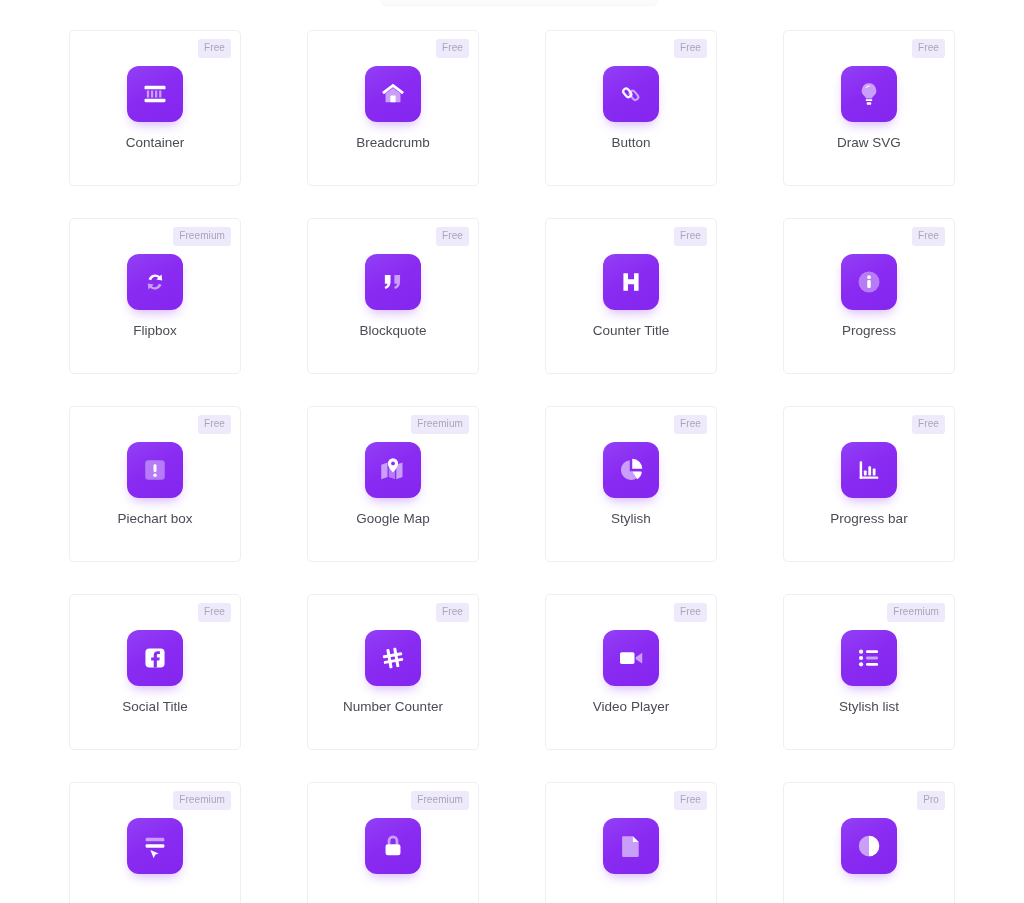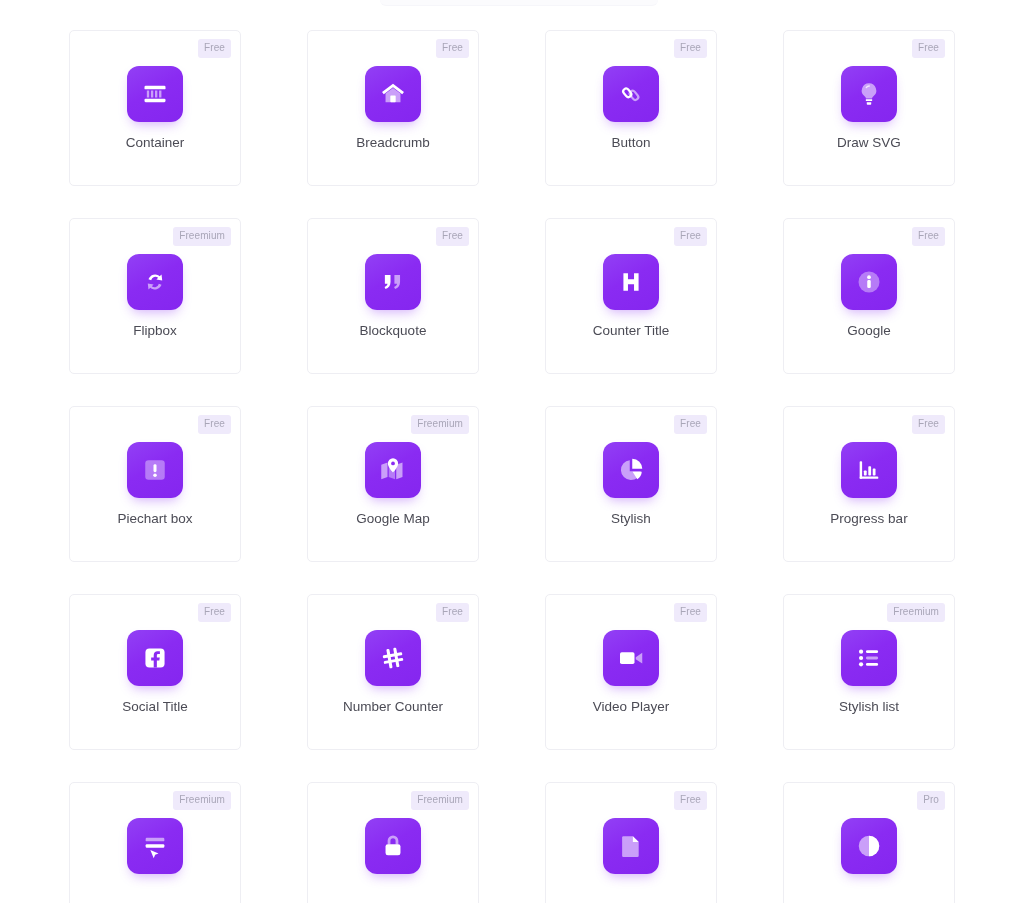--- a/index.html
+++ b/index.html
@@ -181,21 +181,21 @@
 
     <div class="card">
       <span class="badge">Free</span>
       <span class="icon-tile">
         <svg width="30" height="30" viewBox="0 0 24 24">
             <circle class="glyph-dim2" cx="12" cy="12" r="8.4"></circle>
             <circle class="glyph-light" cx="12" cy="8.1" r="1.5"></circle>
             <rect class="glyph-light" x="10.6" y="10.4" width="2.8" height="6.4" rx="1.1"></rect>
           </svg>
       </span>
-      <span class="card-label">Google</span>
+      <span class="card-label">Progress</span>
     </div>
 
     <div class="card">
       <span class="badge">Free</span>
       <span class="icon-tile">
         <svg width="30" height="30" viewBox="0 0 24 24">
             <rect class="glyph-dim2" x="4.2" y="4.2" width="15.6" height="15.6" rx="2.6"></rect>
             <rect class="glyph-light" x="10.8" y="7.3" width="2.4" height="6.4" rx="1.1"></rect>
             <circle class="glyph-light" cx="12" cy="16.2" r="1.4"></circle>
           </svg>

